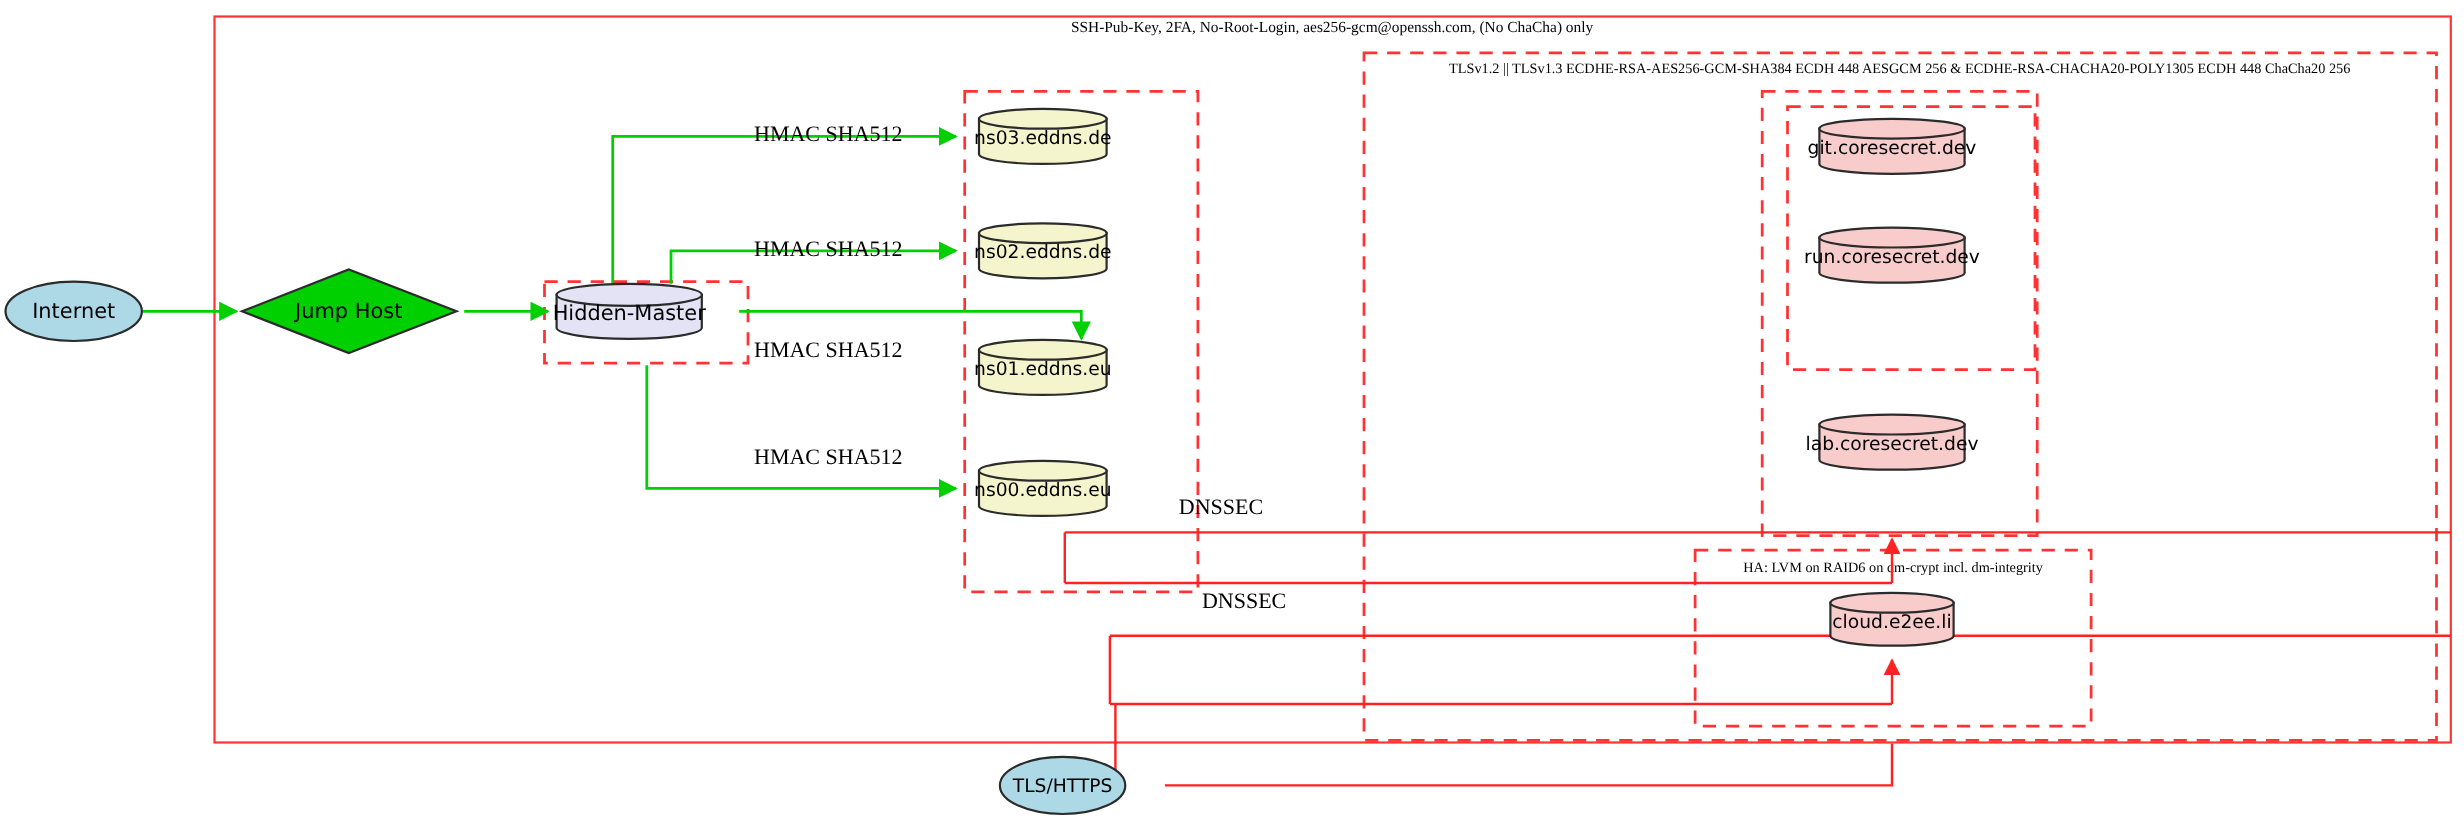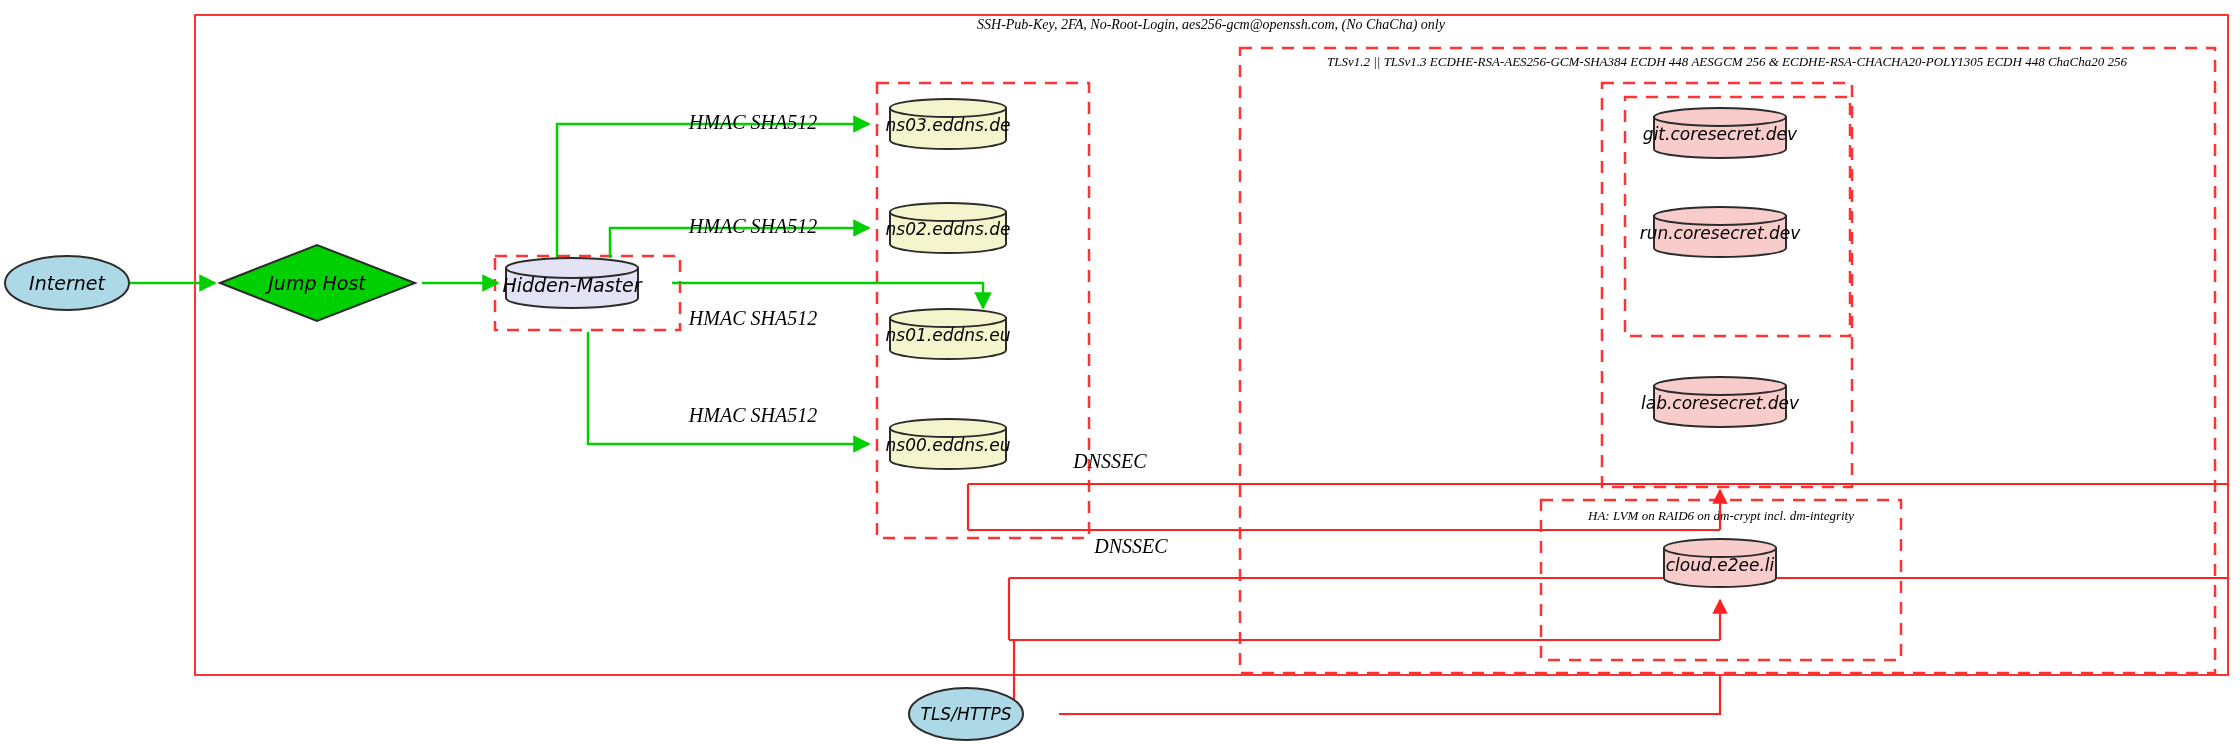--- a/index.html
+++ b/index.html
@@ -10,21 +10,20 @@
   body {
     width: 2240px;
     height: 744px;
     font-family: "Liberation Sans", sans-serif;
     overflow: hidden;
   }
   #diagram-root {
     position: relative;
     width: 1900px;
     height: 744px;
-    font-style: italic;
   }
   svg#diagram {
     display: block;
     width: 2240px;
     height: 744px;
   }
   .node-label {
     font-family: "DejaVu Sans", sans-serif;
     font-size: 19px;
     fill: #000000;

